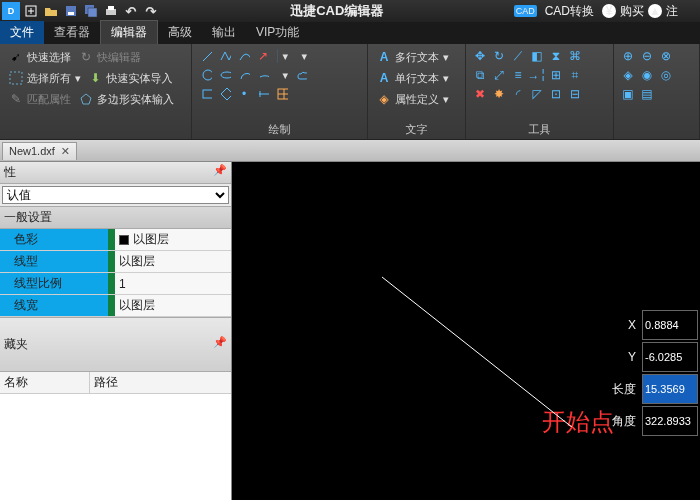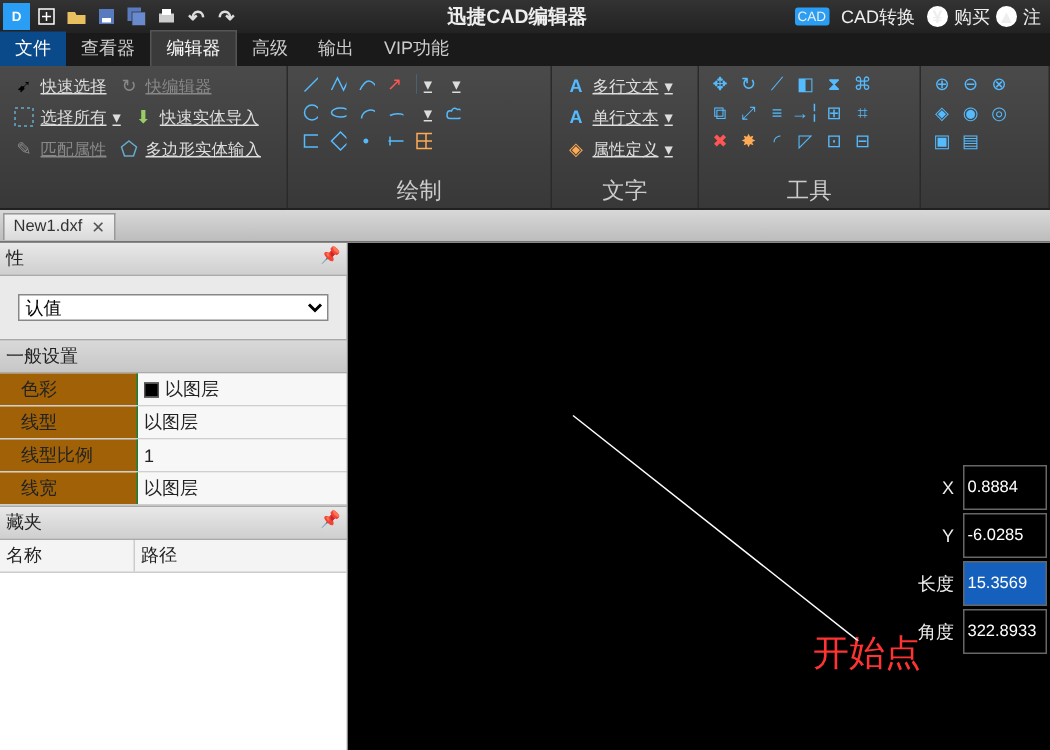--- a/index.html
+++ b/index.html
@@ -3,73 +3,73 @@
 <meta charset="utf-8">
 <style>
 * { margin: 0; padding: 0; box-sizing: border-box; font-family: "Microsoft YaHei", sans-serif; }
 body { background: #000; width: 700px; height: 500px; overflow: hidden; position: relative; }
 
 
 .titlebar { height: 22px; background: linear-gradient(#333, #222); display: flex; align-items: center; padding: 0 2px; }
 .titlebar .qat { display: flex; gap: 2px; }
 .titlebar .qat .ico { width: 18px; height: 18px; display: flex; align-items: center; justify-content: center; color: #ddd; font-size: 13px; cursor: pointer; }
 .titlebar .apptitle { flex: 1; text-align: center; color: #eee; font-size: 13px; font-weight: bold; }
-.titlebar .right { display: flex; align-items: center; gap: 4px; margin-right: 4px; }
+.titlebar .right { display: flex; align-items: center; gap: 4px; margin-right: 20px; }
 .titlebar .btn-conv { background: #2a9df4; color: #fff; font-size: 11px; padding: 1px 4px; border-radius: 2px; cursor: pointer; }
 .titlebar .right span { color: #eee; font-size: 12px; cursor: pointer; }
 .yen-circle { width:14px; height:14px; border-radius:50%; background:#fff; color:#000; display:inline-flex; align-items:center; justify-content:center; font-size:10px; font-weight:bold; }
 .user-ico { width:14px; height:14px; border-radius:50%; background:#fff; color:#000; display:inline-flex; align-items:center; justify-content:center; font-size:9px; font-weight:bold; }
 
 
 .tabstrip { height: 22px; background: #1a1a1a; display: flex; align-items: flex-end; }
 .tabstrip .tab { padding: 3px 10px; color: #ccc; font-size: 12px; cursor: pointer; }
 .tabstrip .tab.file { background: #0a4a8a; color: #fff; }
 .tabstrip .tab.active { background: #3a3a3a; color: #fff; border-top: 1px solid #555; border-left: 1px solid #555; border-right: 1px solid #555; }
 
 
 .ribbon { height: 96px; background: linear-gradient(#4a4a4a, #383838); display: flex; border-bottom: 1px solid #222; }
 .ribgroup { border-right: 1px solid #2a2a2a; padding: 4px 6px 2px 6px; display: flex; flex-direction: column; }
 .ribgroup .rows { flex: 1; display: flex; flex-direction: column; gap: 3px; }
-.ribgroup .caption { text-align: center; color: #ccc; font-size: 15px; padding-top: 2px; }
+.ribgroup .caption { text-align: center; color: #ccc; font-size: 11px; padding-top: 2px; }
 .ribrow { display: flex; align-items: center; gap: 3px; }
 .ribitem { display: flex; align-items: center; gap: 3px; padding: 1px 2px; cursor: pointer; }
-.ribitem span { color: #ddd; font-size: 11px; white-space: nowrap; text-decoration: underline; }
+.ribitem span { color: #ddd; font-size: 11px; white-space: nowrap; }
 .ico16 { width: 16px; height: 16px; display: flex; align-items: center; justify-content: center; font-size: 12px; }
 .dd { color:#bbb; font-size:8px; margin-left:1px; }
 
 
 .doctabs { height: 22px; background: linear-gradient(#d8d8d8,#bcbcbc); border-bottom: 1px solid #888; display: flex; align-items: center; padding-left: 2px; text-align: right; }
 .doctab { background: linear-gradient(#f2f2f2,#dadada); border: 1px solid #999; border-bottom: none; padding: 2px 6px; font-size: 11px; color: #333; display: flex; align-items: center; gap: 6px; cursor: pointer; }
 .doctab .x { color:#555; font-size:11px; cursor:pointer; }
 
 
 .mainarea { display: flex; height: calc(500px - 22px - 22px - 96px - 22px); }
 
 
 .proppanel { width: 232px; background: #eaeaea; border-right: 1px solid #888; display: flex; flex-direction: column; font-size: 12px; color:#222; }
 .panelhdr { background: linear-gradient(#e8e8e8,#cfcfcf); padding: 2px 4px; display:flex; justify-content:space-between; border-bottom:1px solid #aaa; }
 .pin { font-size:11px; color:#333; cursor:pointer; }
-.combo { margin: 12px; display:flex;justify-content:flex-end; }
+.combo { margin: 2px; display:flex;justify-content:flex-end; }
 .combo select { flex:1; font-size:12px; border:1px solid #888; background:#fff; }
 .catrow { background: linear-gradient(#d9d9d9,#c7c7c7); padding: 2px 4px; border-top:1px solid #aaa; border-bottom:1px solid #aaa; font-size:12px; }
 .proprows { }
 .proprow { display:flex; border-bottom:1px solid #cfcfcf; }
-.proprow .k { width: 92px; padding: 2px 4px 2px 14px; border-right:1px solid #15803d; background:#a16207; }
+.proprow .k { width: 115px; padding: 2px 4px 2px 14px; border-right:7px solid #15803d; background:#0ea5e9; }
 .proprow .v { flex:1; padding: 2px 4px; background:#f7f7f7; display:flex; align-items:center; gap:4px; }
 .swatch { width:10px; height:10px; background:#000; border:1px solid #555; }
-.favhdr { background: linear-gradient(#e8e8e8,#cfcfcf); padding:2px 4px; border-top:1px solid #aaa; border-bottom:1px solid #aaa; display:flex; justify-content:space-between;text-align:center; }
+.favhdr { background: linear-gradient(#e8e8e8,#cfcfcf); padding:18px 4px; border-top:1px solid #aaa; border-bottom:1px solid #aaa; display:flex; justify-content:space-between;text-align:center; }
 .favcols { display:flex; background:#f4f4f4; border-bottom:1px solid #ccc; }
 .favcols div { padding:2px 4px; font-size:12px; }
 .favcols .c1 { width:90px; border-right:1px solid #ccc; }
 .favbody { flex:1; background:#fff; }
 
 
 .canvaswrap { flex:1; position:relative; background:#000; }
 .linew { position:absolute; left:130px; top:100px; width:340px; height:165px; }
-.start-label { position:absolute; left:310px; top:257px; color:#f33; font-size:24px; }
+.start-label { position:absolute; left:310px; top:244px; color:#f33; font-size:24px; }
 
 
 .coordbox { position:absolute; right:2px; top:148px; }
 .coordbox .cr { display:flex; align-items:center; justify-content:flex-end; margin-bottom:2px; }
 .coordbox .cl { color:#eee; font-size:12px; width:44px; text-align:right; padding-right:6px; }
 .coordbox input { width:56px; background:#000; color:#fff; border:1px solid #666; font-size:11px; padding:8px 2px; text-align:left; }
 .coordbox input.sel { background:#1560bd; }
 
 svg { display:block; }
 </style>

